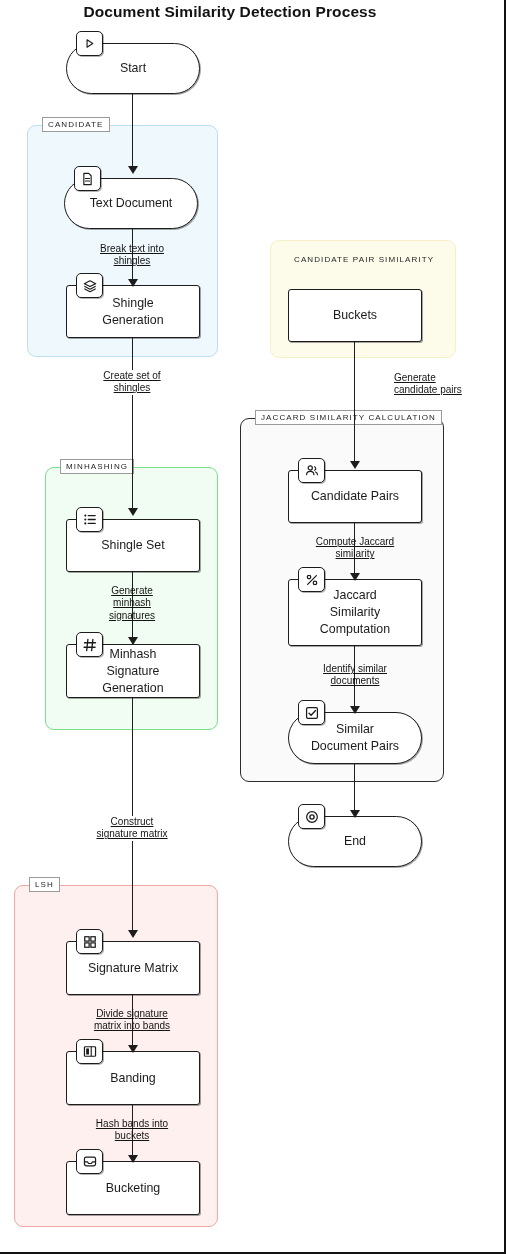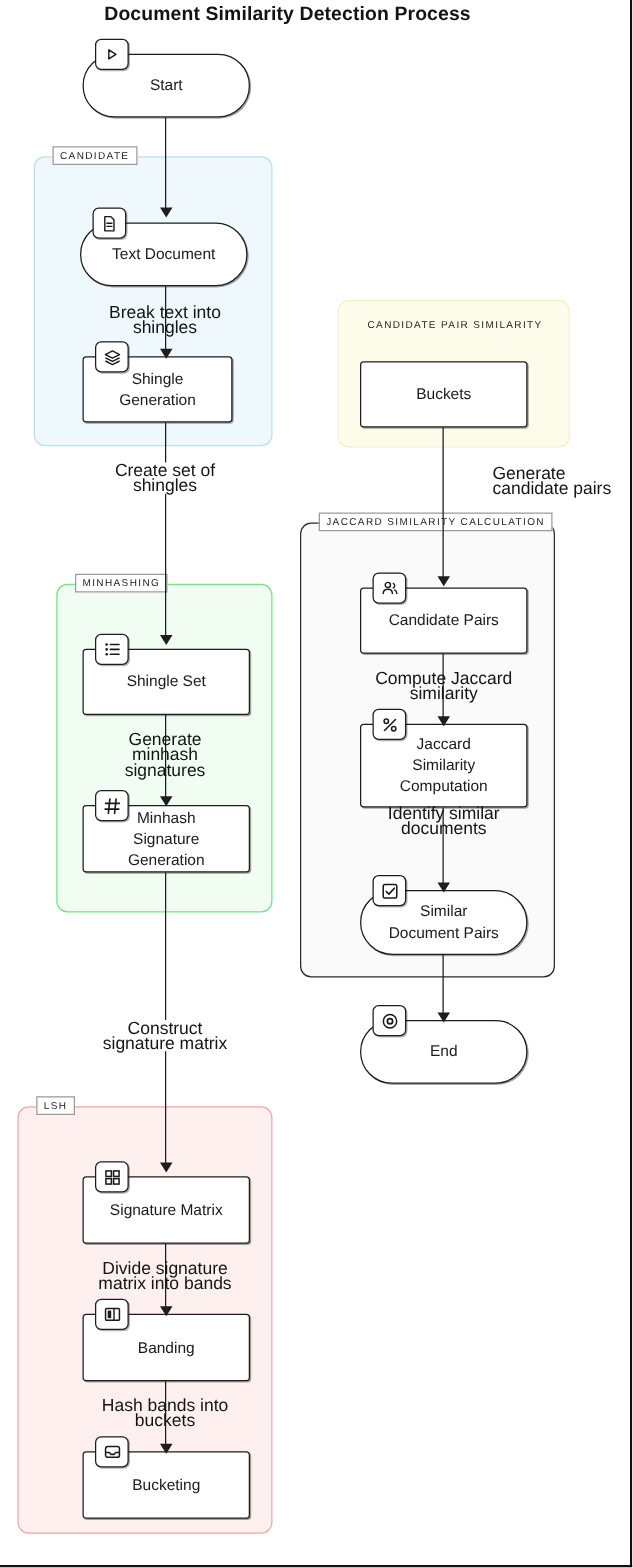--- a/index.html
+++ b/index.html
@@ -115,28 +115,29 @@
   .arrowhead {
     position: absolute;
     width: 0; height: 0;
     border-left: 5px solid transparent;
     border-right: 5px solid transparent;
     border-top: 8px solid #1d1d1d;
     z-index: 2;
   }
   .edge-label {
     position: absolute;
-    font-size: 14px;
+    font-size: 10px;
     line-height: 12.4px;
     text-align: center;
     color: #141414;
     background: #ffffff;
     z-index: 3;
     white-space: pre-line;
     font-weight: 500;
+    text-decoration: underline;
   }
   .edge-label.on-tint { background: transparent; }
 </style>
 </head>
 <body>
 
 <div id="page">
 
   <div class="diagram-title">Document Similarity Detection Process</div>
 
@@ -199,21 +200,21 @@
   <div class="edge-label" style="left:394px; top:372px; width:106px; text-align:left;">Generate
 candidate pairs</div>
 
   <div class="edge" style="left:354px; top:523px; height:56px;"></div>
   <div class="arrowhead" style="left:350px; top:573px;"></div>
   <div class="edge-label on-tint" style="left:289px; top:536px; width:132px;">Compute Jaccard
 similarity</div>
 
   <div class="edge" style="left:354px; top:646px; height:66px;"></div>
   <div class="arrowhead" style="left:350px; top:706px;"></div>
-  <div class="edge-label on-tint" style="left:294px; top:644px; width:122px;">Identify similar
+  <div class="edge-label on-tint" style="left:294px; top:663px; width:122px;">Identify similar
 documents</div>
 
   <div class="edge" style="left:354px; top:764px; height:52px;"></div>
   <div class="arrowhead" style="left:350px; top:810px;"></div>
 
   <div class="node stadium" style="left:66px; top:43px; width:134px; height:51px;">
     <span class="node-icon">
       <svg width="13" height="13" viewBox="0 0 16 16">
           <polygon points="5,3.5 12,8 5,12.5" fill="none" stroke="#1a1a1a" stroke-width="1.4" stroke-linejoin="round"></polygon>
         </svg>
@@ -224,21 +225,21 @@
   <div class="node stadium" style="left:64px; top:178px; width:134px; height:51px;">
     <span class="node-icon">
       <svg width="13" height="14" viewBox="0 0 16 17">
           <path d="M3.5 1.5h6l3 3v11h-9z" fill="none" stroke="#1a1a1a" stroke-width="1.4" stroke-linejoin="round"></path>
           <path d="M5.5 8h5M5.5 11h5" stroke="#1a1a1a" stroke-width="1.3" stroke-linecap="round"></path>
         </svg>
     </span>
     <span class="label">Text Document</span>
   </div>
 
-  <div class="node" style="left:66px; top:285px; width:120px; height:53px;">
+  <div class="node" style="left:66px; top:285px; width:134px; height:53px;">
     <span class="node-icon">
       <svg width="14" height="14" viewBox="0 0 16 16">
           <polygon points="8,2 14.5,5.3 8,8.6 1.5,5.3" fill="none" stroke="#1a1a1a" stroke-width="1.3" stroke-linejoin="round"></polygon>
           <path d="M1.5 8.3 8 11.6l6.5-3.3M1.5 11.2 8 14.5l6.5-3.3" fill="none" stroke="#1a1a1a" stroke-width="1.3" stroke-linejoin="round"></path>
         </svg>
     </span>
     <span class="label" style="white-space:pre-line;">Shingle
 Generation</span>
   </div>
 

